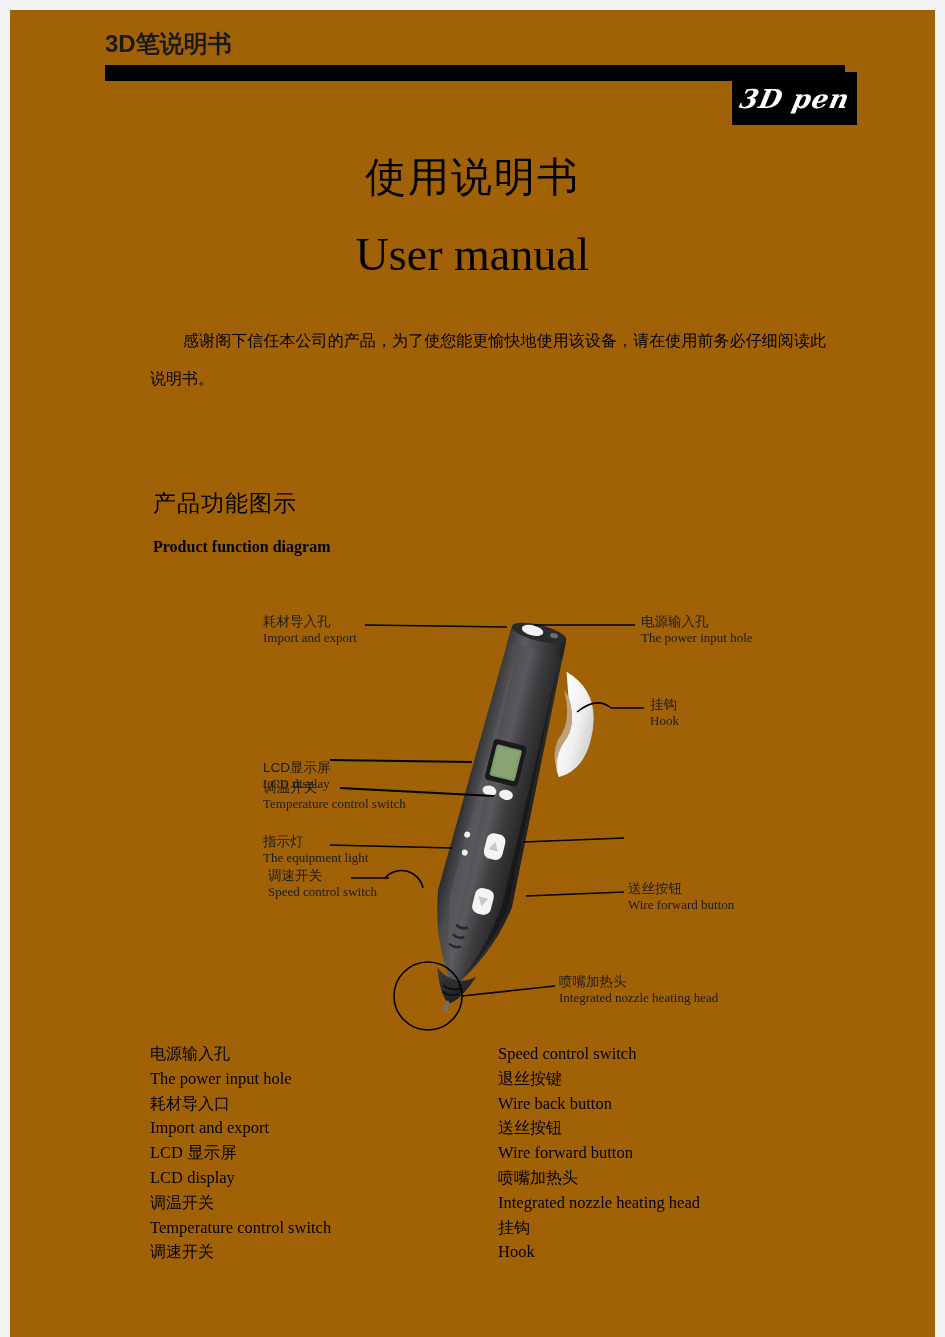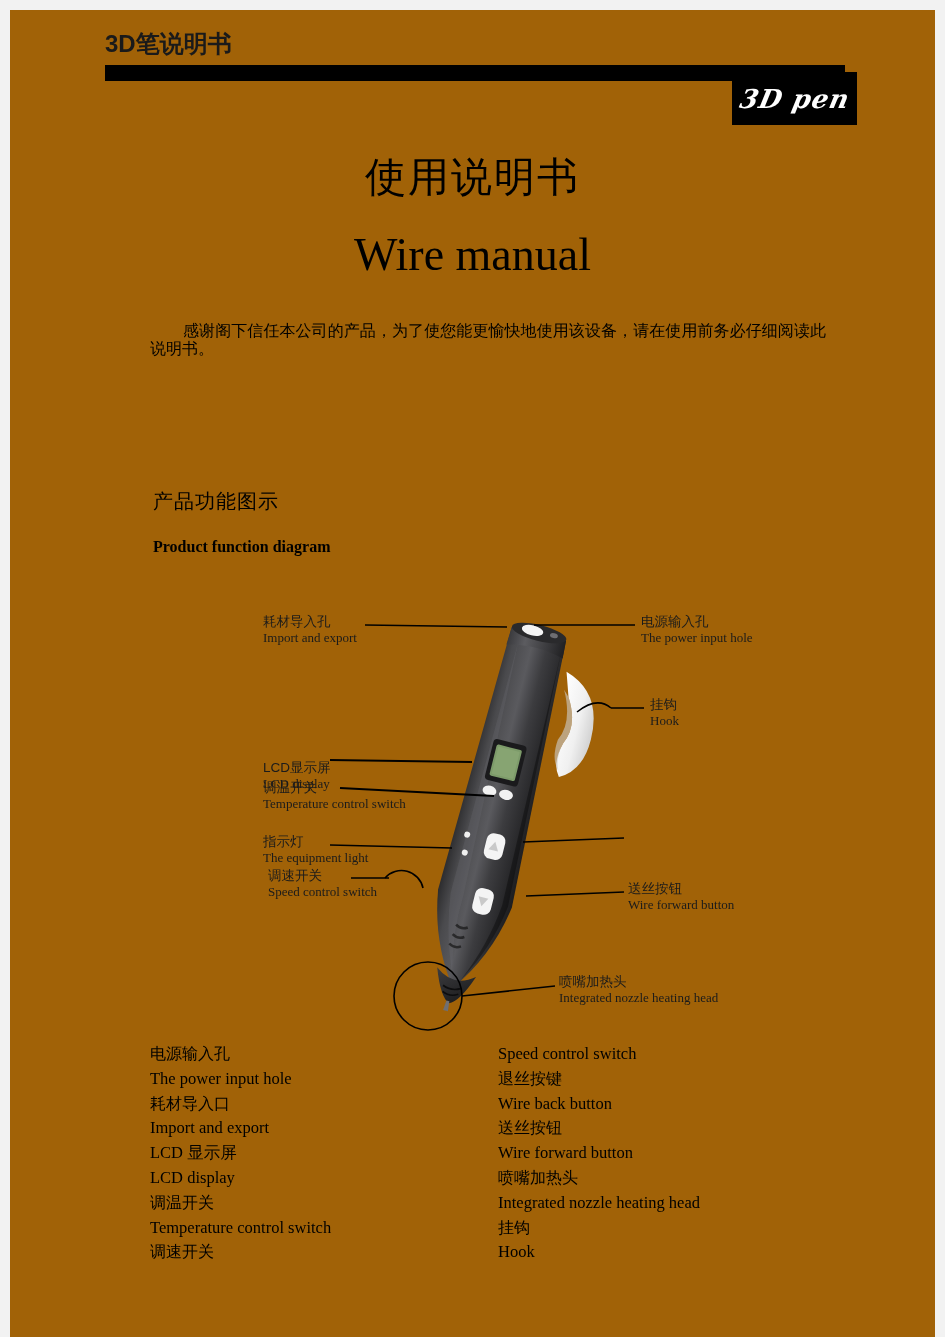--- a/index.html
+++ b/index.html
@@ -92,42 +92,42 @@
   
   .intro {
     position: absolute;
     left: 140px;
     top: 312px;
     width: 680px;
   }
   .intro p {
     margin: 0 4px 2px 0;
     font-size: 16.5px;
-    line-height: 18px;
+    line-height: 38px;
     color: #000;
     text-align: justify;
     text-indent: 33px;
   }
   .intro p.cn {
     font-family: "Liberation Sans", sans-serif;
     font-size: 16px;
   }
   .intro p.en {
     font-family: "Liberation Serif", serif;
     text-align: justify;
     text-align-last: left;
   }
 
   
   .sec-cn {
     position: absolute;
     left: 143px;
     top: 478px;
     font-family: "Liberation Serif", serif;
-    font-size: 20px;
+    font-size: 23px;
     color: #000;
     letter-spacing: 1px;
   }
   .sec-en {
     position: absolute;
     left: 143px;
     top: 528px;
     font-family: "Liberation Serif", serif;
     font-size: 16px;
     font-weight: 700;
@@ -202,21 +202,21 @@
 
 <div class="page">
 
   <div class="header-title">3D笔说明书</div>
   <div class="header-bar"></div>
   <div class="logo-box">
     <span class="logo-text">3D pen</span>
   </div>
 
   <div class="doc-title-cn">使用说明书</div>
-  <div class="doc-title-en">Wire manual</div>
+  <div class="doc-title-en">User manual</div>
 
   <div class="intro">
     <p class="cn">感谢阁下信任本公司的产品，为了使您能更愉快地使用该设备，请在使用前务必仔细阅读此说明书。</p>
   </div>
 
   <div class="sec-cn">产品功能图示</div>
   <div class="sec-en">Product function diagram</div>
 
   <div class="diagram">
 

